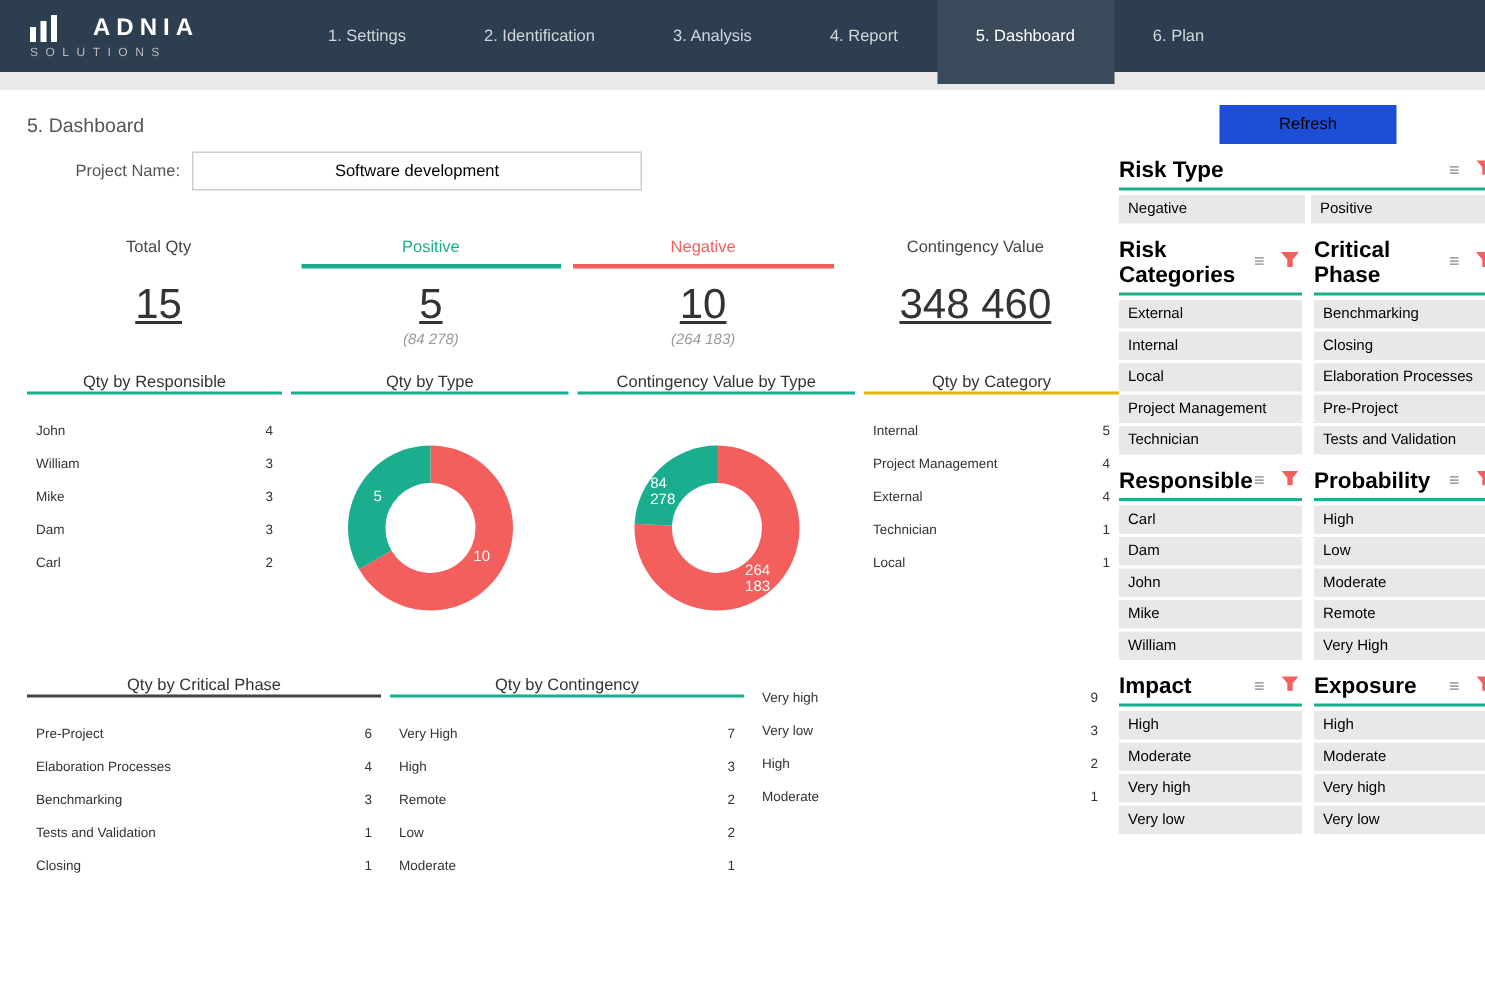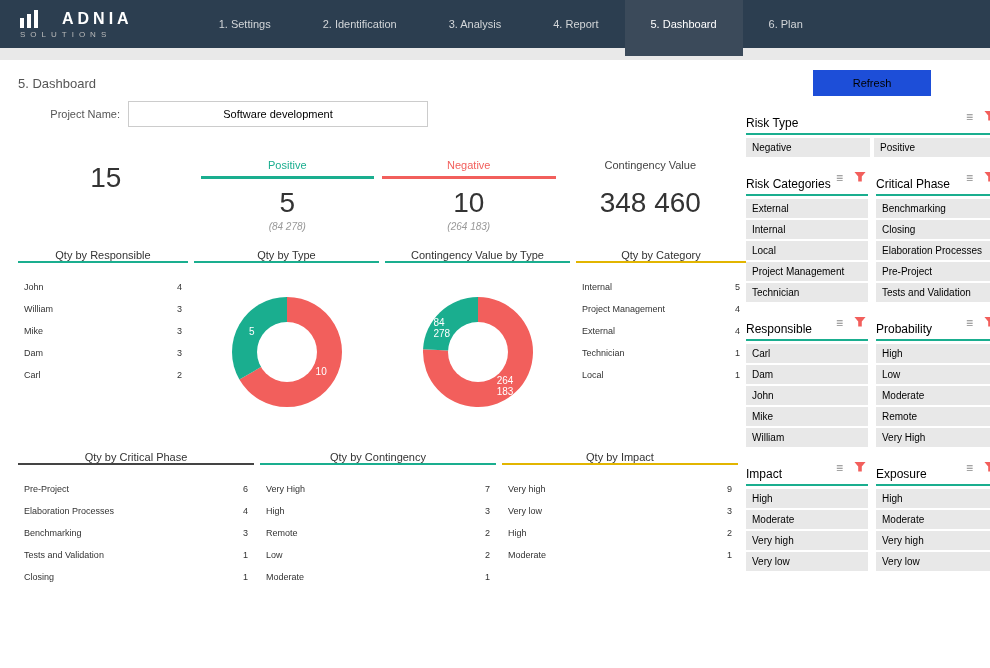--- a/index.html
+++ b/index.html
@@ -26,21 +26,21 @@
 
 .project-row { display: flex; align-items: center; margin-bottom: 26px; gap: 0; }
 .project-lbl { width: 110px; text-align: right; color: #555; padding-right: 8px; font-size: 11px; }
 .project-input { width: 300px; border: 1px solid #ccc; padding: 6px 8px; font-size: 11px; text-align: center; }
 
 .kpi-row { display: grid; grid-template-columns: repeat(4, 1fr); gap: 6px; }
 .kpi-card { border: 1px solid #fff; background: #fff; text-align: center; }
 .kpi-head { border-bottom: 3px solid #fff; padding: 5px 0; color: #444; font-size: 11px; }
 .kpi-head.green { color:#1aae8f; border-color:#1aae8f; }
 .kpi-head.red { color:#f25f5c; border-color:#f25f5c; }
-.kpi-val { font-size: 28px; color: #333; padding: 8px 0 2px; }
+.kpi-val { font-size: 28px; color: #333; padding: 8px 0 2px; text-decoration: underline; }
 .kpi-sub { font-size: 10px; color: #999; font-style: italic; padding-bottom: 6px; }
 
 .charts-row1 { display: grid; grid-template-columns: 170px 185px 185px 170px; gap: 6px; margin-top: 6px; }
 .charts-row2 { display: grid; grid-template-columns: 1fr 1fr 1fr; gap: 6px; margin-top: 6px; }
 .card { background: #fff;}
 .card-title { text-align: center; font-size: 11px; color: #333; padding: 4px 0 0px; border-bottom: 2px solid #1aae8f; margin-bottom: 6px; }
 .card-title.teal { border-color:#1aae8f; }
 .card-title.zinc { border-color:#444;}
 .card-title.amber { border-color:#e2b500;}
 .card-body { padding: 4px 6px 10px; }
@@ -53,21 +53,21 @@
 
 .donut-wrap { display:flex; justify-content:center; padding: 8px 0 14px; }
 .donut { position: relative; width: 150px; height: 150px; }
 .donut svg { width: 150px; height: 150px; }
 .donut-label { position: absolute; font-size: 10px; color: #fff; }
 
 
 .refresh-btn { background:#1d4ed8; border:none; padding:7px 40px; font-size:11px; cursor:pointer; margin-bottom:6px; }
 .filter-card { margin-bottom: 6px; }
 .filter-head { display:flex; align-items:center; justify-content:space-between; border-bottom:2px solid #1aae8f; padding:3px 0; }
-.filter-head-title { font-weight:normal; font-size:12px;margin-top:11px; }
+.filter-head-title { font-weight:bold; font-size:15px; }
 .filter-icons { display:flex; gap:4px; }
 .filter-icon { width:14px; height:14px; color:#888; cursor:pointer; }
 .filter-items { display:flex; flex-direction:column; gap:2px; margin-top:3px; }
 .filter-item { background:#e8e8e8; padding:4px 6px; font-size:10px; cursor:pointer; }
 .filters-two { display:grid; grid-template-columns:1fr 1fr; gap:8px; }
 .filter-card.wide .filter-items { flex-direction:row; gap:4px; }
 .filter-card.wide .filter-item { flex:1; }
 
 .funnel-icon::before { content:""; display:block; width:12px; height:10px; background:linear-gradient(#f25f5c,#f25f5c); clip-path:polygon(0 0,100% 0,65% 50%,65% 100%,35% 100%,35% 50%); }
 .list-icon::before { content:"≡"; font-size:12px; color:#888; line-height:12px; }
@@ -101,20 +101,21 @@
 <div class="content">
   <div class="main-col">
     <div class="crumb">5. Dashboard</div>
     <div class="project-row">
       <div class="project-lbl">Project Name:</div>
       <input class="project-input" value="Software development" style="">
     </div>
 
     <div class="kpi-row" id="kpi-row">
         <div class="kpi-card">
+          <div class="kpi-head ">Total Qty</div>
   <div class="kpi-val">15</div>
   <div class="kpi-sub">&nbsp;</div>
         </div>
         <div class="kpi-card">
           <div class="kpi-head green">Positive</div>
   <div class="kpi-val">5</div>
   <div class="kpi-sub">(84 278)</div>
         </div>
         <div class="kpi-card">
           <div class="kpi-head red">Negative</div>
@@ -265,21 +266,20 @@
       <span class="val">2</span>
     </div>
             <div class="hbar">
       <span class="lbl">Moderate</span>
       <span class="track"><span class="fill" style="width:14%;background:#1aae8f"></span></span>
       <span class="val">1</span>
     </div>
           </div>
         </div>
         <div class="card">
-          <div class="card-title amber">Qty by Impact</div>
           <div class="card-body">
             <div class="hbar">
       <span class="lbl">Very high</span>
       <span class="track"><span class="fill" style="width:100%;background:#e2b500"></span></span>
       <span class="val">9</span>
     </div>
             <div class="hbar">
       <span class="lbl">Very low</span>
       <span class="track"><span class="fill" style="width:33%;background:#e2b500"></span></span>
       <span class="val">3</span>

